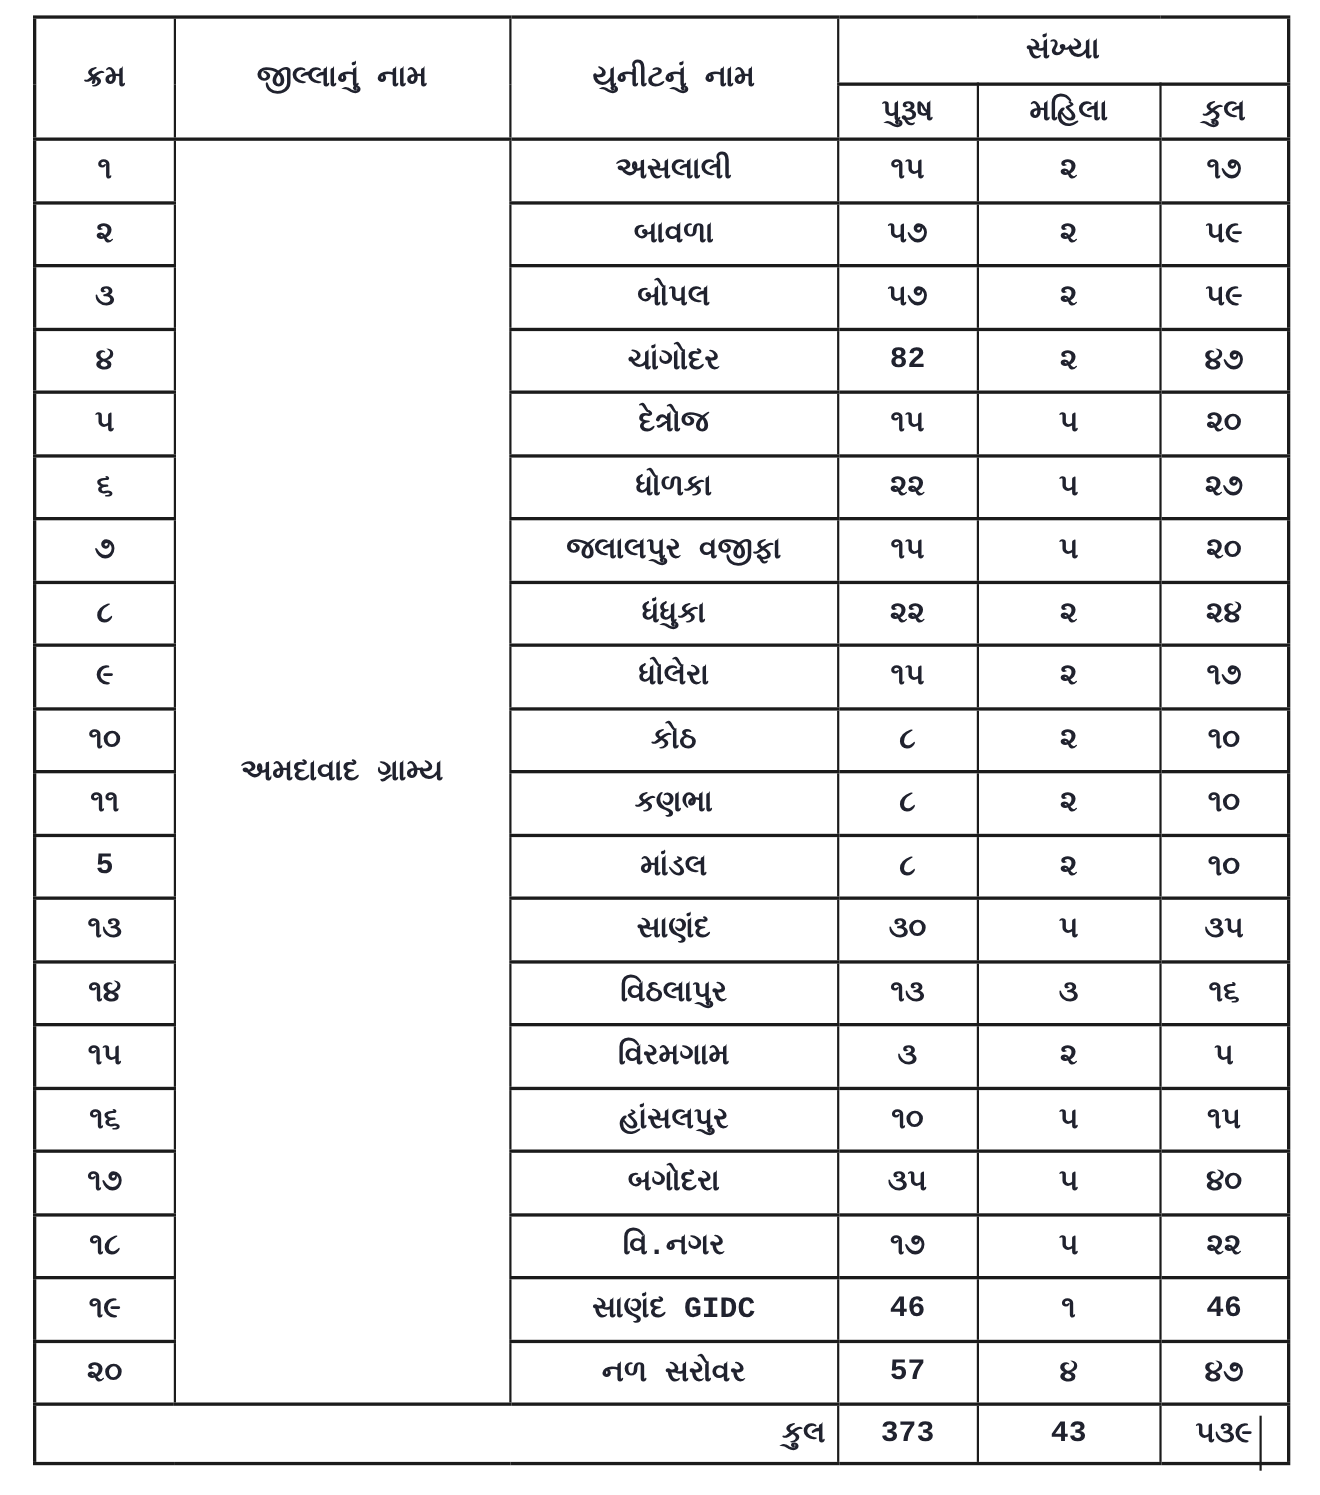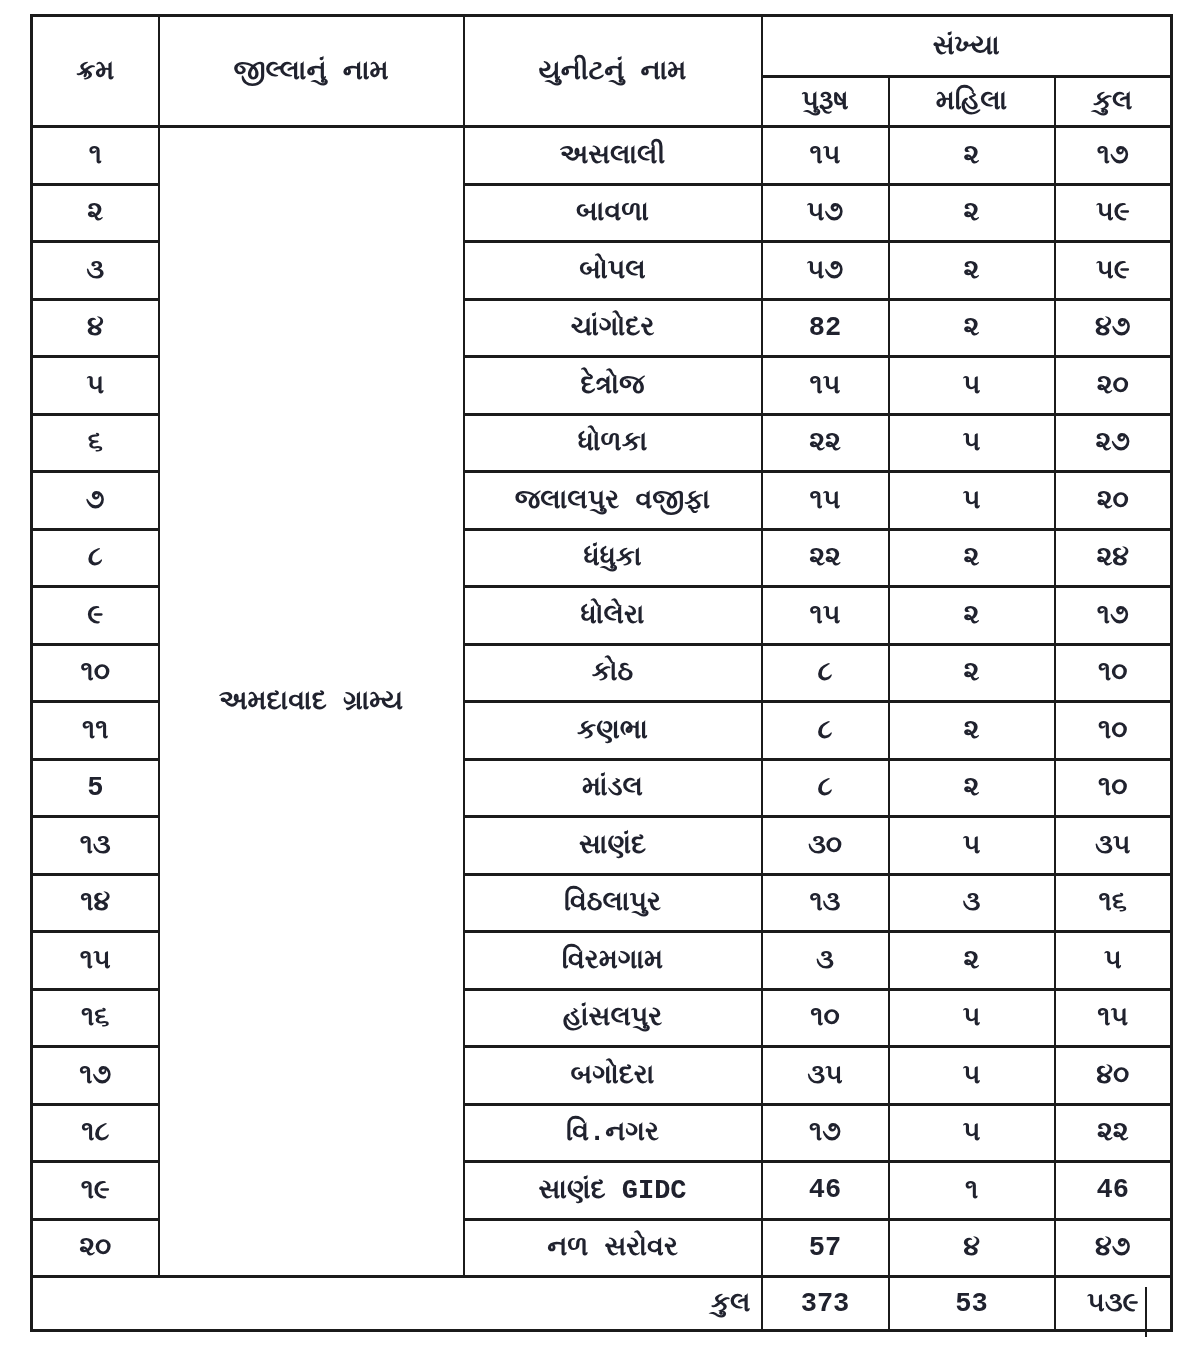--- a/index.html
+++ b/index.html
@@ -217,21 +217,21 @@
           <td>નળ સરોવર</td>
           <td>57</td>
           <td>૪</td>
           <td>૪૭</td>
         </tr>
       </tbody>
     <tfoot>
       <tr class="footer-row">
         <td colspan="3" class="footer-label-cell">કુલ</td>
         <td>373</td>
-        <td>53</td>
+        <td>43</td>
         <td>૫૩૯</td>
       </tr>
     </tfoot>
   </table>
 
   <div class="caret"></div>
 
 </div>
 
 </body></html>

